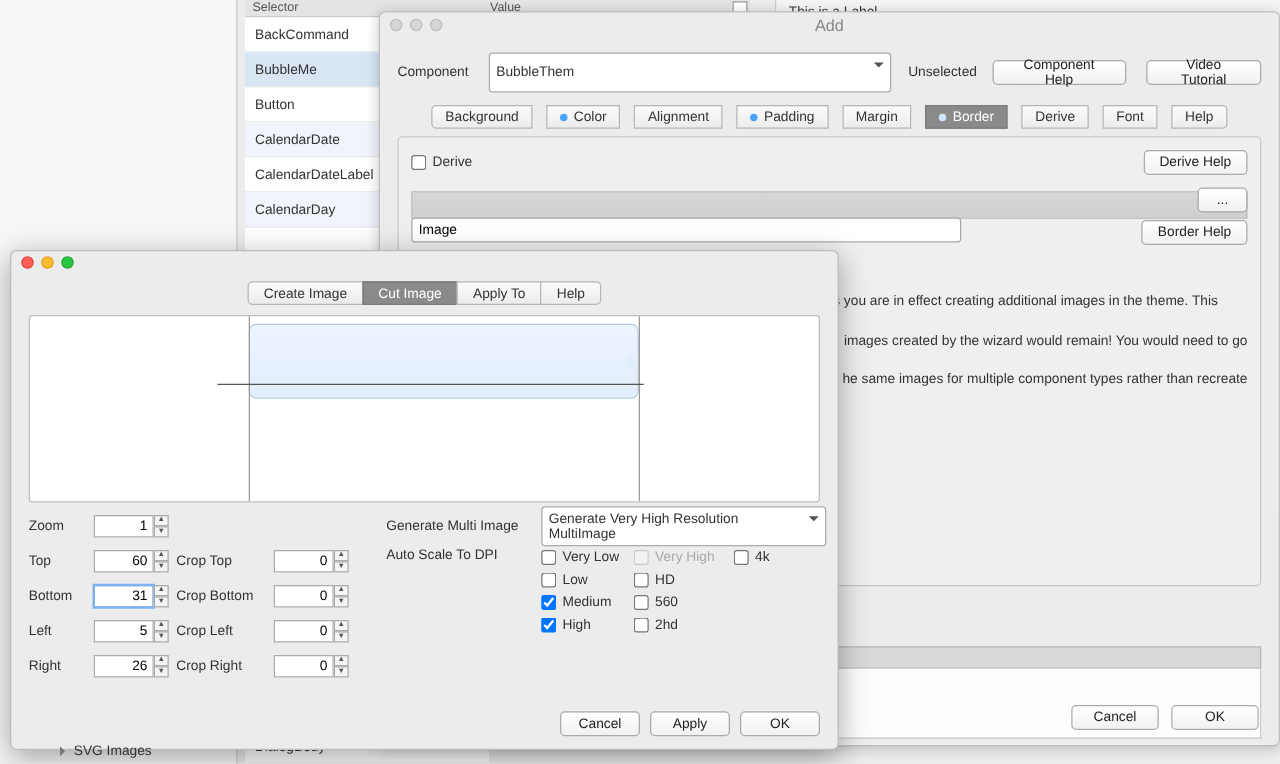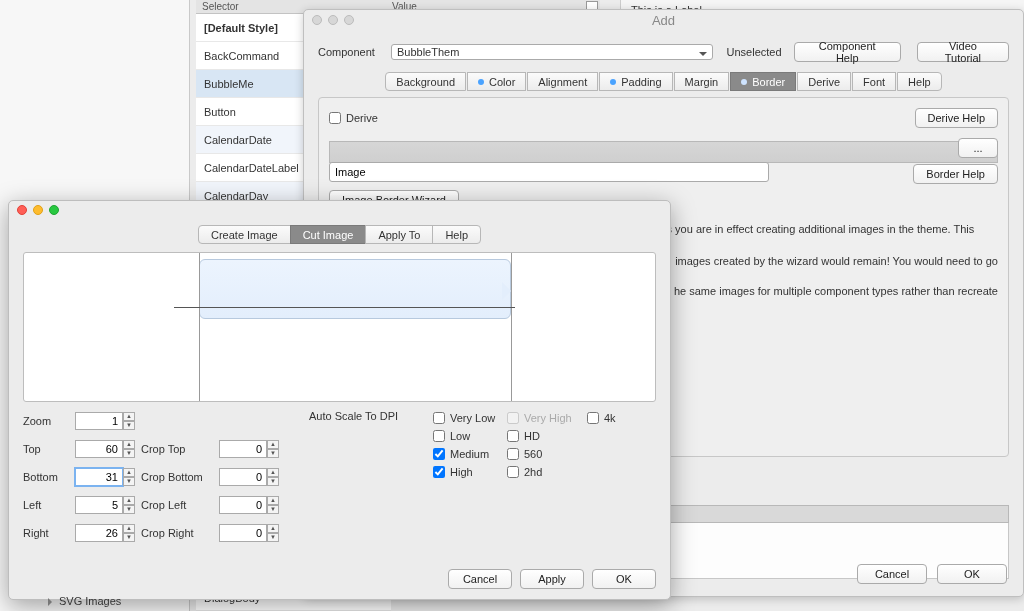--- a/index.html
+++ b/index.html
@@ -21,26 +21,26 @@
 
   
   .theme-window { position:absolute; left:303px; top:9px; width:721px; height:588px; background:#ececec; border:1px solid #bfbfbf; border-radius:5px; box-shadow:0 2px 10px rgba(0,0,0,0.2); }
   .title-bar { height:20px; display:flex; align-items:center; justify-content:center; position:relative; font-size:13px; color:#888; border-bottom:0; }
   .traffic { position:absolute; left:8px; top:5px; display:flex; gap:6px;}
   .dot { width:10px; height:10px; border-radius:50%; background:#d7d7d7; border:1px solid #bcbcbc;}
   .theme-body { padding:12px 14px 0 14px;}
   .row { display:flex; align-items:center; gap:6px; margin-bottom:10px;}
   .lbl { font-size:11px; color:#333;}
   .text-input { height:20px; border:1px solid #aaa; background:#fff; border-radius:3px; padding:0 5px; font-size:11px;}
-  .combo { height:16px; border:1px solid #aaa; background:#fff; border-radius:3px; padding:0 18px 0 5px; font-size:11px; position:relative; display:flex; align-items:center;}
+  .combo { height:32px; border:1px solid #aaa; background:#fff; border-radius:3px; padding:0 18px 0 5px; font-size:11px; position:relative; display:flex; align-items:center;}
   .combo::after { content:""; position:absolute; right:5px; top:7px; border:4px solid transparent; border-top-color:#555;}
   .btn { height:20px; padding:0 12px; border:1px solid #aaa; border-radius:4px; background:linear-gradient(#fff,#f1f1f1); font-size:11px; display:inline-flex; align-items:center; justify-content:center; color:#222;}
   .link-plain { font-size:11px; color:#333;}
 
-  .tab-strip { display:flex; justify-content:center; gap:2px; margin-top:2px;}
+  .tab-strip { display:flex; justify-content:center; gap:12px; margin-top:2px;}
   .tab { height:19px; padding:0 10px; border:1px solid #b7b7b7; background:linear-gradient(#fbfbfb,#ececec); font-size:11px; display:flex; align-items:center; gap:5px; margin-left:-1px; color:#333;}
   .tab:first-child { border-radius:4px 0 0 4px; margin-left:0;}
   .tab:last-child { border-radius:0 4px 4px 0;}
   .tab.active { background:#8a8a8a; color:#fff; border-color:#7a7a7a;}
   .tab .blue-dot{ width:6px; height:6px; background:#4aa3ff; border-radius:50%;}
 
   .panel { margin:6px 14px 0 14px; background:#efefef; border:1px solid #c7c7c7; border-radius:4px; padding:10px 10px 6px 10px; position:relative; height:360px;}
   .panel .derive-row{ display:flex; align-items:center; justify-content:space-between;}
   .chk { display:inline-flex; align-items:center; gap:5px; font-size:11px;}
   .chk input{ width:12px; height:12px;}
@@ -93,21 +93,20 @@
 
 <div class="bg-left-pane"></div>
 
 <div class="bg-header">
   <span>Selector</span>
   <span>Value</span>
   <span class="bg-icon"></span>
 </div>
 
 <div class="bg-sidebar" style="top:14px; height:597px;">
-  <div class="sidebar-item bold"><span>[Default Style]</span></div>
   <div class="sidebar-item"><span>BackCommand</span></div>
   <div class="sidebar-item sel"><span>BubbleMe</span></div>
   <div class="sidebar-item"><span>Button</span></div>
   <div class="sidebar-item alt"><span>CalendarDate</span></div>
   <div class="sidebar-item"><span>CalendarDateLabel</span></div>
   <div class="sidebar-item alt"><span>CalendarDay</span></div>
 </div>
 <div class="sidebar-bottom">
   <div class="sidebar-item" style="border-top:1px solid #e0e0e0;"><span>DialogBody</span></div>
 </div>
@@ -325,20 +324,26 @@
             <input value="0" style="">
             <div class="spin-btns">
               <div>▲</div>
               <div>▼</div>
             </div>
           </div>
         </div>
     </div>
 
     <div class="col mid-col">
+      <div class="ctrl-row">
+          <span class="fld-lbl">Generate Multi Image</span>
+          <div class="combo" style="width:228px;">
+            <span>Generate Very High Resolution MultiImage</span>
+          </div>
+        </div>
       <div class="ctrl-row" style="align-items:flex-start;">
         <span class="fld-lbl">Auto Scale To DPI</span>
         <div class="chk-grid">
           <label>
               <input type="checkbox" style="">
               <span>Very Low</span>
             </label>
           <label class="dis">
               <input type="checkbox" disabled="" style="">
               <span>Very High</span>

